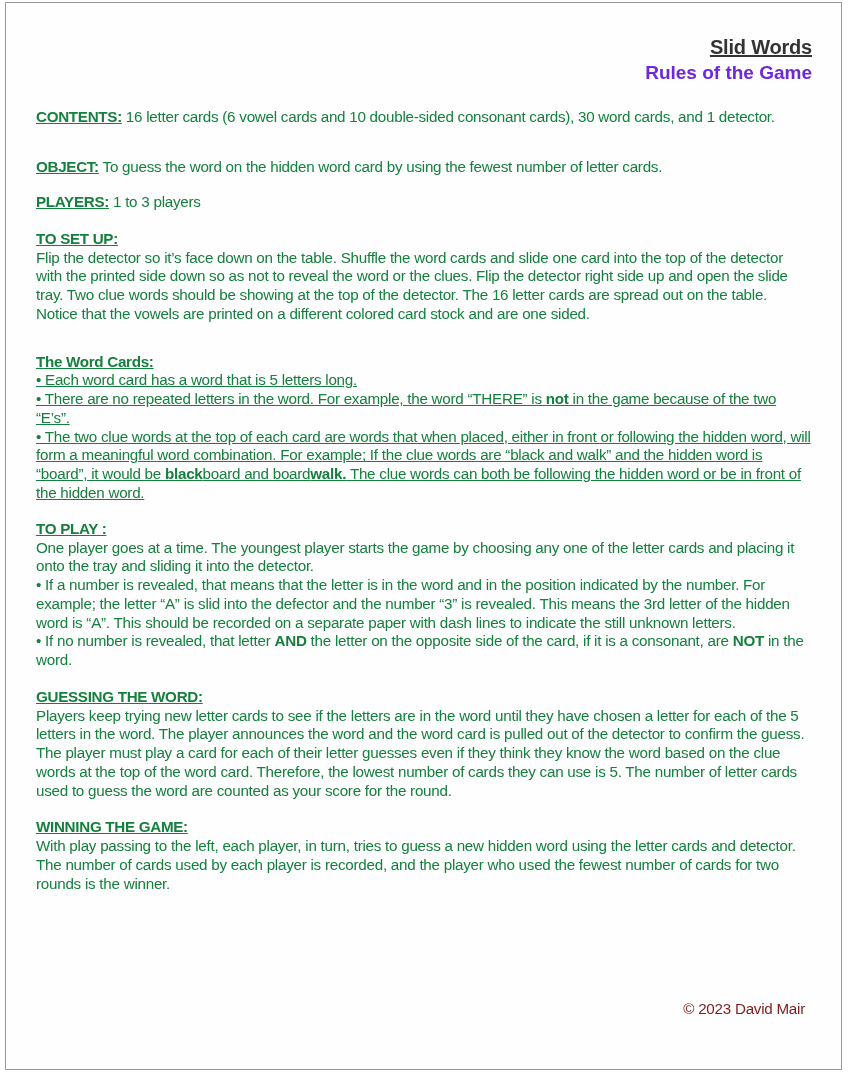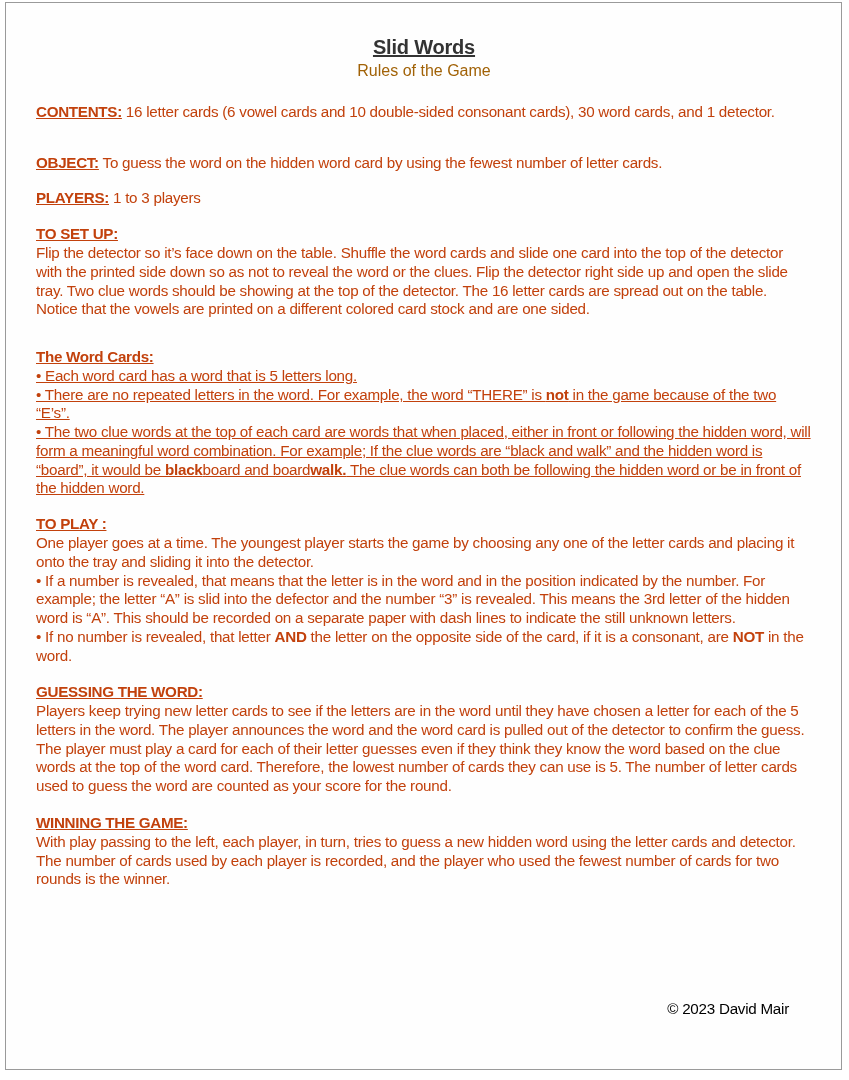--- a/index.html
+++ b/index.html
@@ -25,64 +25,64 @@
     box-sizing: border-box;
   }
   .inner {
     position: absolute;
     left: 30px;
     top: 0;
     width: 776px;
     height: 1066px;
   }
   .title-block {
-    text-align: center;
+    text-align: right;
     margin-top: 33px;
   }
   .doc-title {
     font-size: 20px;
     font-weight: bold;
     text-decoration: underline;
     letter-spacing: -0.2px;
     line-height: 1.15;
     color: #333333;
   }
   .doc-subtitle {
-    font-size: 16px;
-    font-weight: normal;
+    font-size: 19px;
+    font-weight: bold;
     line-height: 1.5;
-    color: #a16207;
+    color: #6d28d9;
   }
   .sec {
     margin-top: 13px;
     font-size: 15.2px;
     line-height: 1.235;
     letter-spacing: -0.25px;
-    color: #c2410c;
+    color: #15803d;
   }
   .hdg {
     font-weight: bold;
     text-decoration: underline;
     letter-spacing: -0.3px;
   }
   .hdg-plain {
     font-weight: bold;
     letter-spacing: -0.3px;
   }
   .blk { display: block; }
   .para { display: block; }
   b.bu { font-weight: bold; text-decoration: underline; }
   b.bo { font-weight: bold; }
   .copyright {
     position: absolute;
-    right: 52px;
+    right: 36px;
     bottom: 52px;
     font-size: 15.2px;
     letter-spacing: -0.25px;
-    color: #000000;
+    color: #7f1d1d;
   }
 </style>
 </head>
 <body>
 
 <div class="page">
   <div class="inner">
 
     <div class="title-block">
       <div class="doc-title">Slid Words</div>

